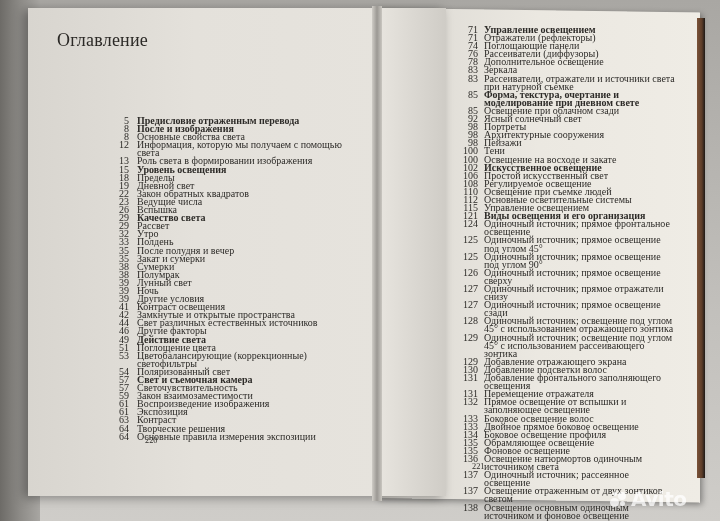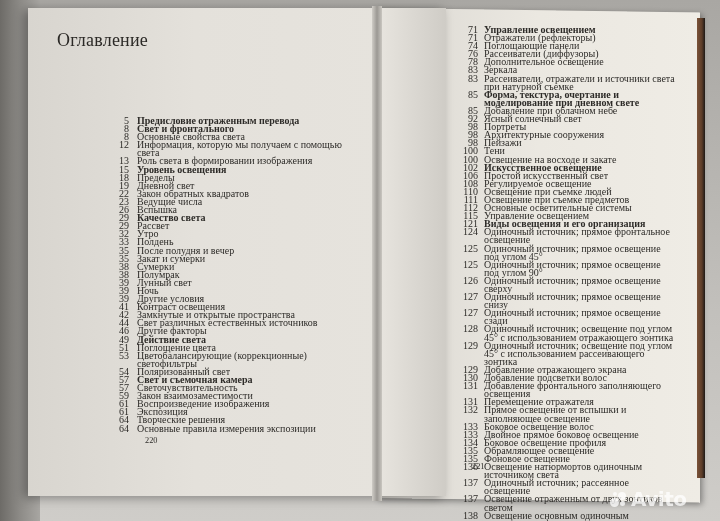--- a/index.html
+++ b/index.html
@@ -73,21 +73,21 @@
 
 <div class="page-title">Оглавление</div>
 
 <div class="toc toc-left" id="toc-left">
     <div class="entry bold">
       <span class="num">5</span>
       <span class="txt">Предисловие отраженным перевода</span>
     </div>
     <div class="entry bold">
       <span class="num">8</span>
-      <span class="txt">Свет и фронтального</span>
+      <span class="txt">После и изображения</span>
     </div>
     <div class="entry">
       <span class="num">8</span>
       <span class="txt">Основные свойства света</span>
     </div>
     <div class="entry">
       <span class="num">12</span>
       <span class="txt">Информация, которую мы получаем с помощью света</span>
     </div>
     <div class="entry">
@@ -208,20 +208,24 @@
     </div>
     <div class="entry">
       <span class="num">61</span>
       <span class="txt">Воспроизведение изображения</span>
     </div>
     <div class="entry">
       <span class="num">61</span>
       <span class="txt">Экспозиция</span>
     </div>
     <div class="entry">
+      <span class="num">63</span>
+      <span class="txt">Контраст</span>
+    </div>
+    <div class="entry">
       <span class="num">64</span>
       <span class="txt">Творческие решения</span>
     </div>
     <div class="entry">
       <span class="num">64</span>
       <span class="txt">Основные правила измерения экспозиции</span>
     </div>
   </div>
 <div class="folio folio-left">220</div>
 
@@ -253,21 +257,21 @@
     <div class="entry">
       <span class="num">83</span>
       <span class="txt">Рассеиватели, отражатели и источники света при натурной съемке</span>
     </div>
     <div class="entry bold">
       <span class="num">85</span>
       <span class="txt">Форма, текстура, очертание и моделирование при дневном свете</span>
     </div>
     <div class="entry">
       <span class="num">85</span>
-      <span class="txt">Добавление при облачном небе</span>
+      <span class="txt">Освещение при облачном сзади</span>
     </div>
     <div class="entry">
       <span class="num">92</span>
       <span class="txt">Ясный солнечный свет</span>
     </div>
     <div class="entry">
       <span class="num">98</span>
       <span class="txt">Портреты</span>
     </div>
     <div class="entry">
@@ -296,24 +300,20 @@
     </div>
     <div class="entry">
       <span class="num">108</span>
       <span class="txt">Регулируемое освещение</span>
     </div>
     <div class="entry">
       <span class="num">110</span>
       <span class="txt">Освещение при съемке людей</span>
     </div>
     <div class="entry">
-      <span class="num">111</span>
-      <span class="txt">Освещение при съемке предметов</span>
-    </div>
-    <div class="entry">
       <span class="num">112</span>
       <span class="txt">Основные осветительные системы</span>
     </div>
     <div class="entry">
       <span class="num">115</span>
       <span class="txt">Управление освещением</span>
     </div>
     <div class="entry bold">
       <span class="num">121</span>
       <span class="txt">Виды освещения и его организация</span>
@@ -329,21 +329,21 @@
     <div class="entry">
       <span class="num">125</span>
       <span class="txt">Одиночный источник; прямое освещение под углом 90°</span>
     </div>
     <div class="entry">
       <span class="num">126</span>
       <span class="txt">Одиночный источник; прямое освещение сверху</span>
     </div>
     <div class="entry">
       <span class="num">127</span>
-      <span class="txt">Одиночный источник; прямое освещение снизу</span>
+      <span class="txt">Одиночный источник; прямое отражатели снизу</span>
     </div>
     <div class="entry">
       <span class="num">127</span>
       <span class="txt">Одиночный источник; прямое освещение сзади</span>
     </div>
     <div class="entry">
       <span class="num">128</span>
       <span class="txt">Одиночный источник; освещение под углом 45° с использованием отражающего зонтика</span>
     </div>
     <div class="entry">

